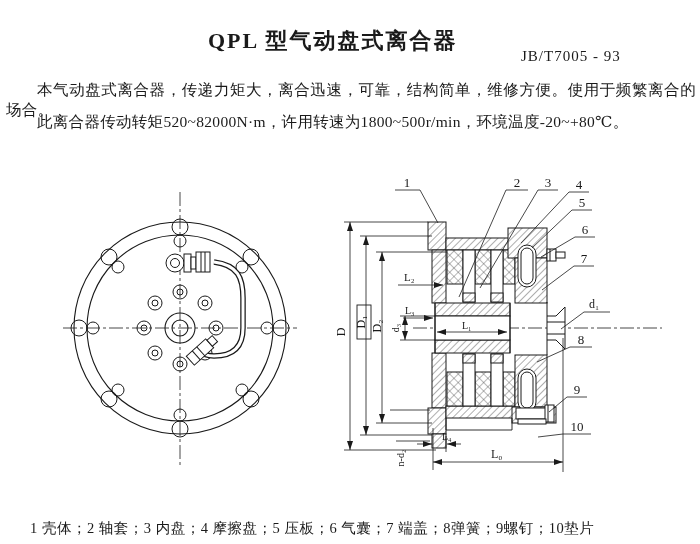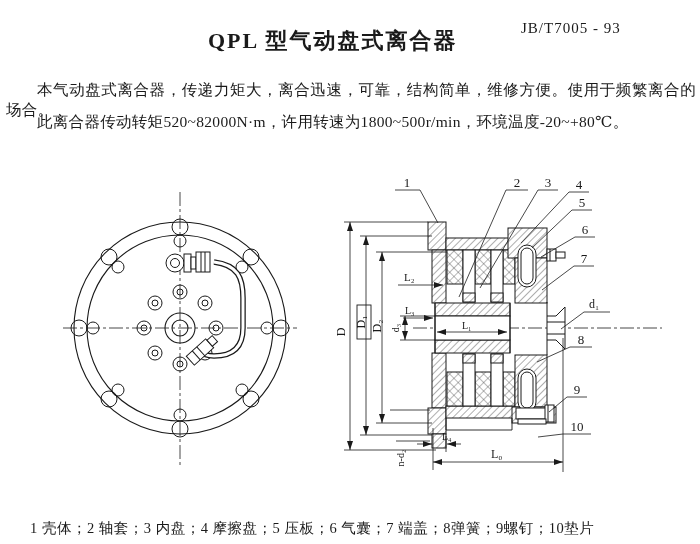--- a/index.html
+++ b/index.html
@@ -7,21 +7,21 @@
     width:700px;height:544px;position:relative;background:#ffffff;
     font-family:"Liberation Serif","DejaVu Serif",serif;color:#1a1a1a;
     overflow:hidden;
   }
   .title{
     position:absolute;left:208px;top:26px;width:280px;
     font-family:Liberation Serif, serif;
     font-weight:bold;font-size:22px;letter-spacing:2px;white-space:nowrap;
   }
   .standard{
-    position:absolute;left:521px;top:20px;font-size:15px;letter-spacing:1px;white-space:nowrap;
+    position:absolute;left:521px;top:48px;font-size:15px;letter-spacing:1px;white-space:nowrap;
   }
   .para{
     position:absolute;left:6px;width:690px;margin:0;
     font-size:15.5px;line-height:20px;text-align:justify;text-indent:2em;
     letter-spacing:0.3px;
   }
   #p1{top:80px;}
   #p2{top:112px;}
   .legend{
     position:absolute;left:18px;top:507px;width:672px;margin:12px;

